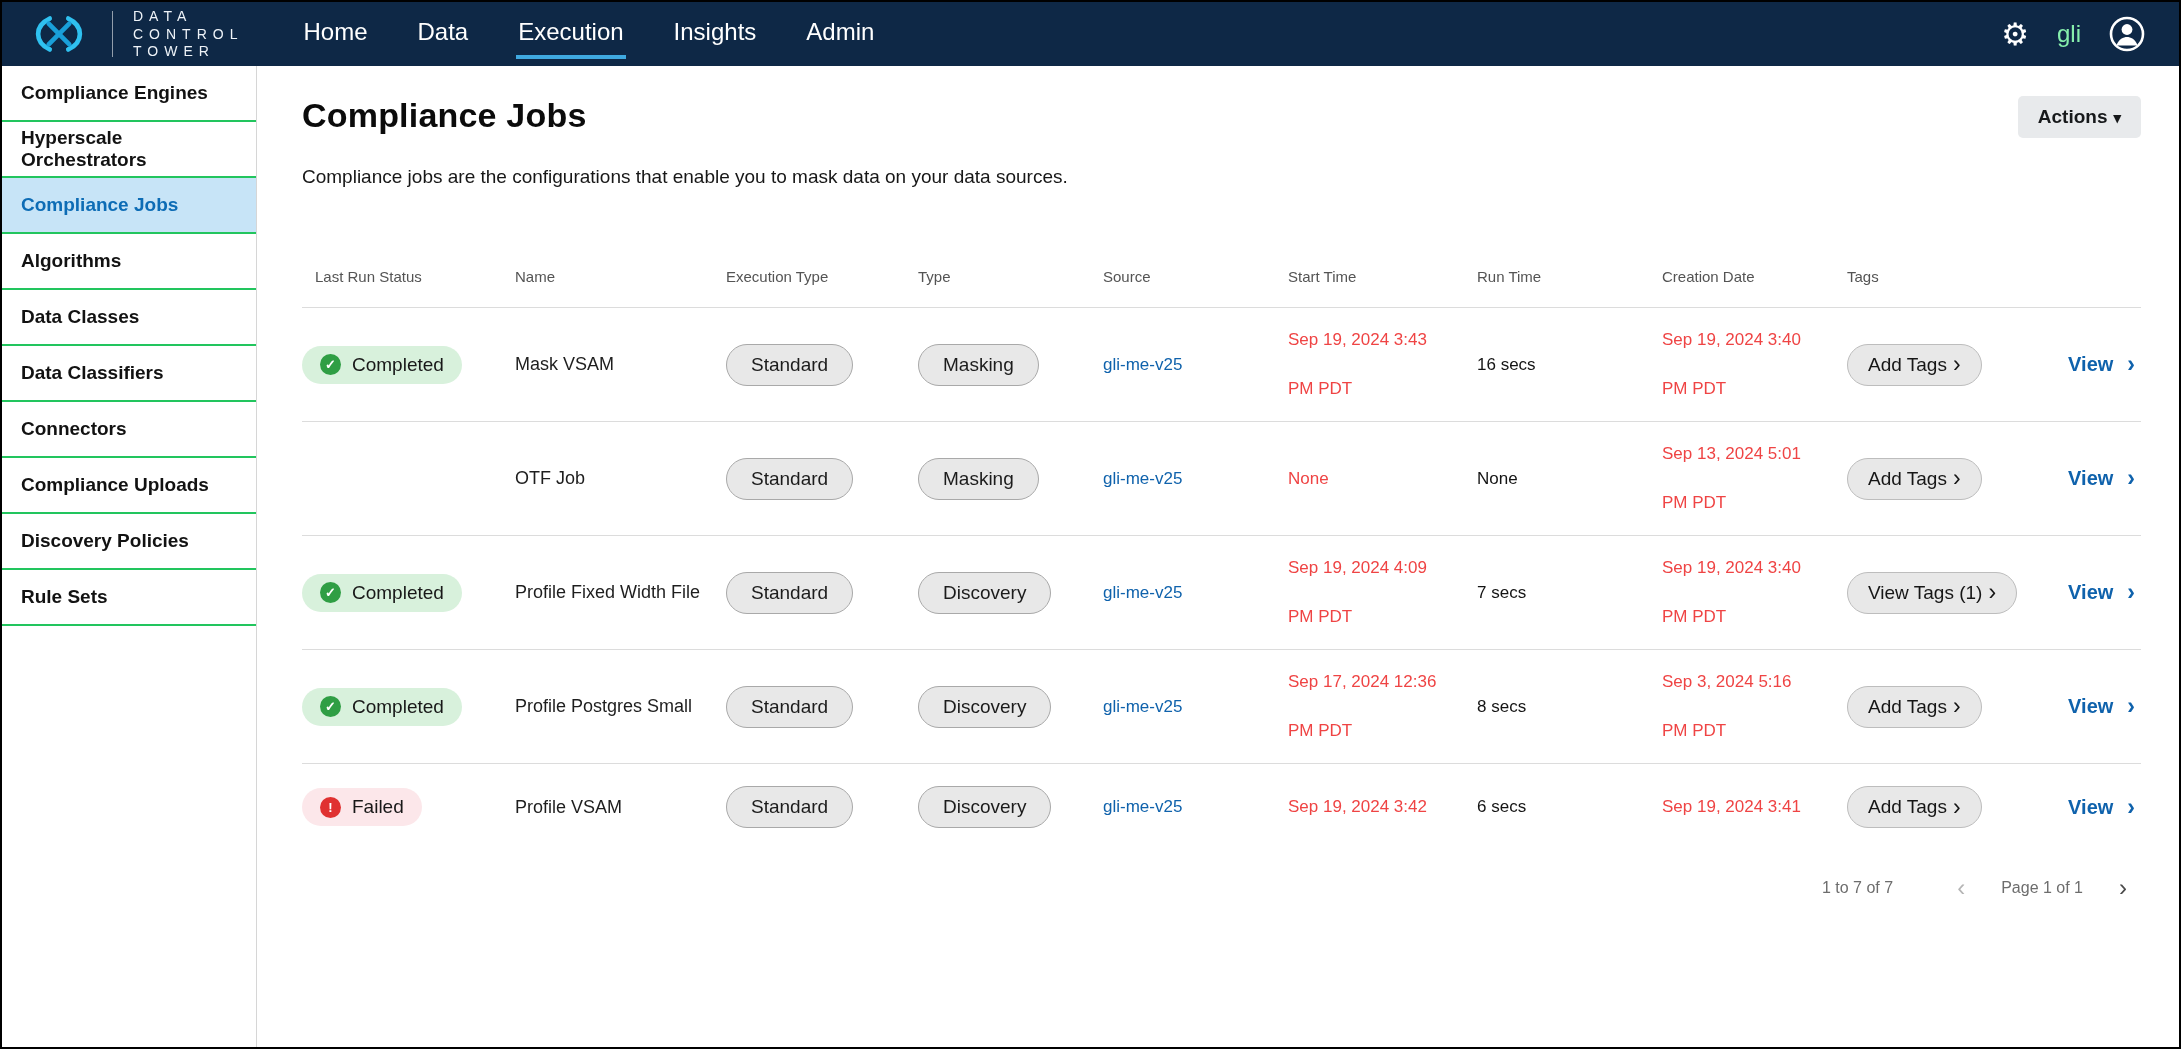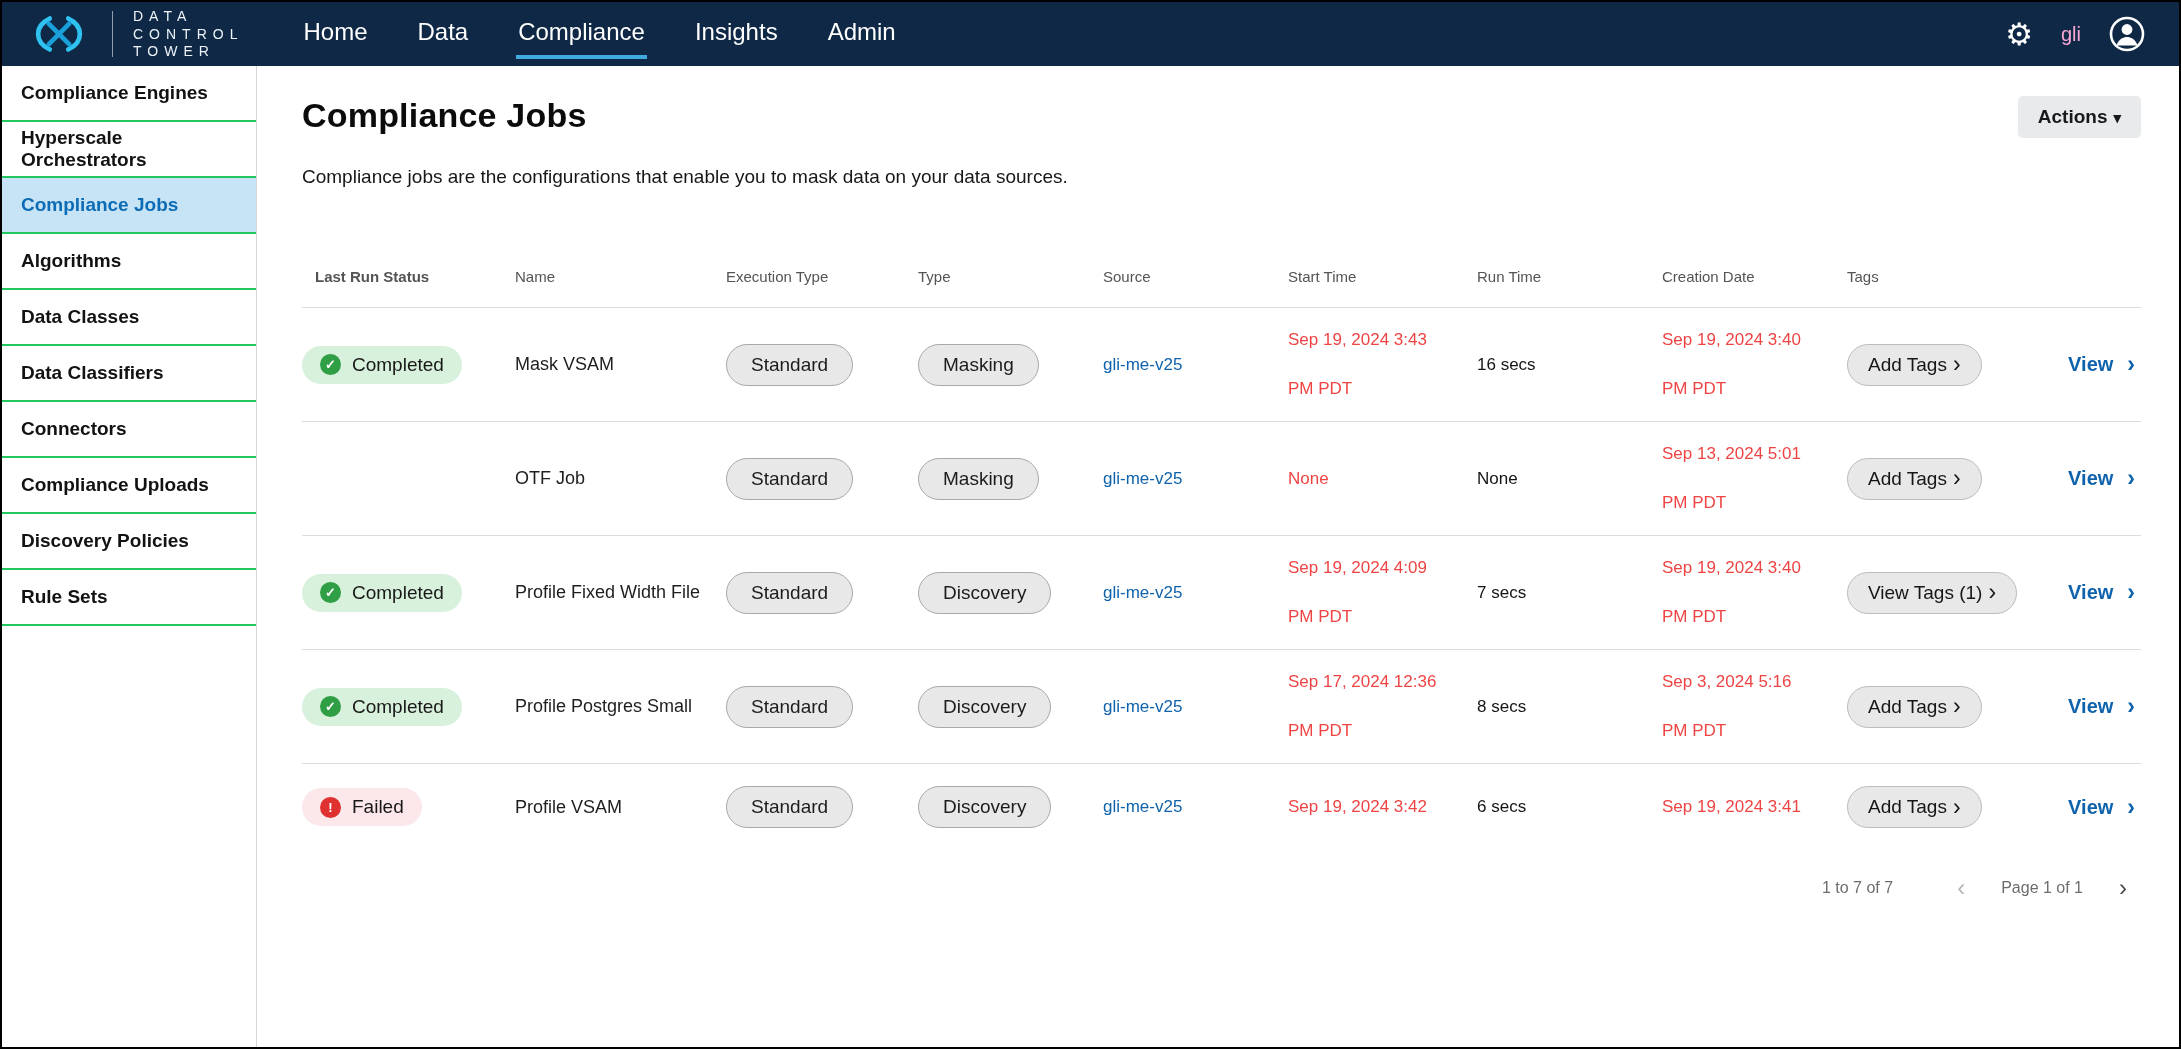--- a/index.html
+++ b/index.html
@@ -10,21 +10,21 @@
   .navbar { height:64px; background:#0e2846; display:flex; align-items:center; padding:0 34px 0 24px; flex-shrink:0; }
   .brand { display:flex; align-items:center; gap:20px; }
   .brand-divider { width:1px; height:46px; background:rgba(255,255,255,.55); }
   .brand-text { display:flex; flex-direction:column; gap:3px; }
   .brand-text span { color:#eef3f8; font-size:14px; letter-spacing:6px; font-weight:500; line-height:1.05; }
   .nav { display:flex; gap:46px; margin-left:58px; align-items:center; height:100%; }
   .nav-item { color:#fff; font-weight:400; font-size:24px; padding:8px 2px 9px; border-bottom:4px solid transparent; cursor:pointer; }
   .nav-item.active { border-bottom-color:#3fa9e0; }
   .nav-right { margin-left:auto; display:flex; align-items:center; gap:28px; }
   .gear-icon { color:#fff; font-size:31px; line-height:1; cursor:pointer; }
-  .username { color:#f9a8d4; font-size:20px; }
+  .username { color:#86efac; font-size:24px; }
 
   
   .body-row { display:flex; flex:1; overflow:hidden; }
   .sidebar { width:255px; flex-shrink:0; background:#fff; border-right:1px solid #d6d6d6; }
   .side-item { height:56px; display:flex; align-items:center; padding:0 8px 0 19px; font-size:19px; font-weight:700; color:#121212; border-bottom:2px solid #22c55e; cursor:pointer; }
   .side-item.active { background:#c7e4f7; color:#0d6cb5; }
 
   .main { flex:1; padding:30px 38px 0 45px; overflow:hidden; }
   .page-head { display:flex; justify-content:space-between; align-items:flex-start; }
   .page-title { font-size:34px; font-weight:800; color:#0b0b0b; letter-spacing:.2px; }
@@ -36,21 +36,21 @@
   .search-row { margin-top:64px; display:flex; height:64px; }
   .search-input { flex:1; border:1px solid #6f6f6f; border-radius:5px 0 0 5px; padding:0 22px; font-size:19px; color:#333; outline:none; font-family:inherit; }
   .search-input::placeholder { color:#6e6e6e; }
   .search-all-btn { width:116px; margin-left:-1px; border:1px solid #0f62ac; background:#fff; color:#0f62ac; font-weight:700; font-size:19px; line-height:1.2; cursor:pointer; font-family:inherit; }
   .search-caret-btn { width:61px; margin-left:-1px; border:1px solid #0f62ac; border-radius:0 5px 5px 0; background:#fff; display:flex; align-items:center; justify-content:center; cursor:pointer; }
 
   
   .table { margin-top:80px; }
   .grid-cols { display:grid; grid-template-columns:213px 211px 192px 185px 185px 189px 185px 185px 214px minmax(0,1fr); }
   .thead { font-size:15px; color:#545454; padding-bottom:22px; }
-  .thead .th:first-child { padding-left:13px;font-weight:bold; }
+  .thead .th:first-child { padding-left:13px; }
   .trow { align-items:center; border-top:1px solid #dcdcdc; padding:22px 0; }
   .trow:last-of-type { border-bottom:1px solid #dcdcdc; }
   .td { min-width:0; }
 
   .status-pill { display:inline-flex; align-items:center; gap:11px; padding:8px 18px; border-radius:999px; font-size:19px; color:#181818; }
   .status-pill.success { background:#d8f1dc; }
   .status-pill.error { background:#fce7ea; }
   .status-dot { width:21px; height:21px; border-radius:50%; color:#fff; font-size:13px; font-weight:700; display:flex; align-items:center; justify-content:center; }
   .success .status-dot { background:#2f9e44; }
   .error .status-dot { background:#e03131; }
@@ -91,21 +91,21 @@
       <div class="brand-divider"></div>
       <div class="brand-text">
         <span>DATA</span>
         <span>CONTROL</span>
         <span>TOWER</span>
       </div>
     </div>
     <nav class="nav">
       <div class="nav-item">Home</div>
       <div class="nav-item">Data</div>
-      <div class="nav-item active">Compliance</div>
+      <div class="nav-item active">Execution</div>
       <div class="nav-item">Insights</div>
       <div class="nav-item">Admin</div>
     </nav>
     <div class="nav-right">
       <span class="gear-icon">⚙</span>
       <span class="username">gli</span>
       <svg width="36" height="36" viewBox="0 0 36 36">
         <circle cx="18" cy="18" r="16" stroke="#ffffff" stroke-width="2.6" fill="none"></circle>
         <circle cx="18" cy="13.5" r="5.4" fill="#ffffff"></circle>
         <path d="M7.5 29.5 C9.5 23 14.5 21 18 21 C21.5 21 26.5 23 28.5 29.5 Z" fill="#ffffff"></path>

